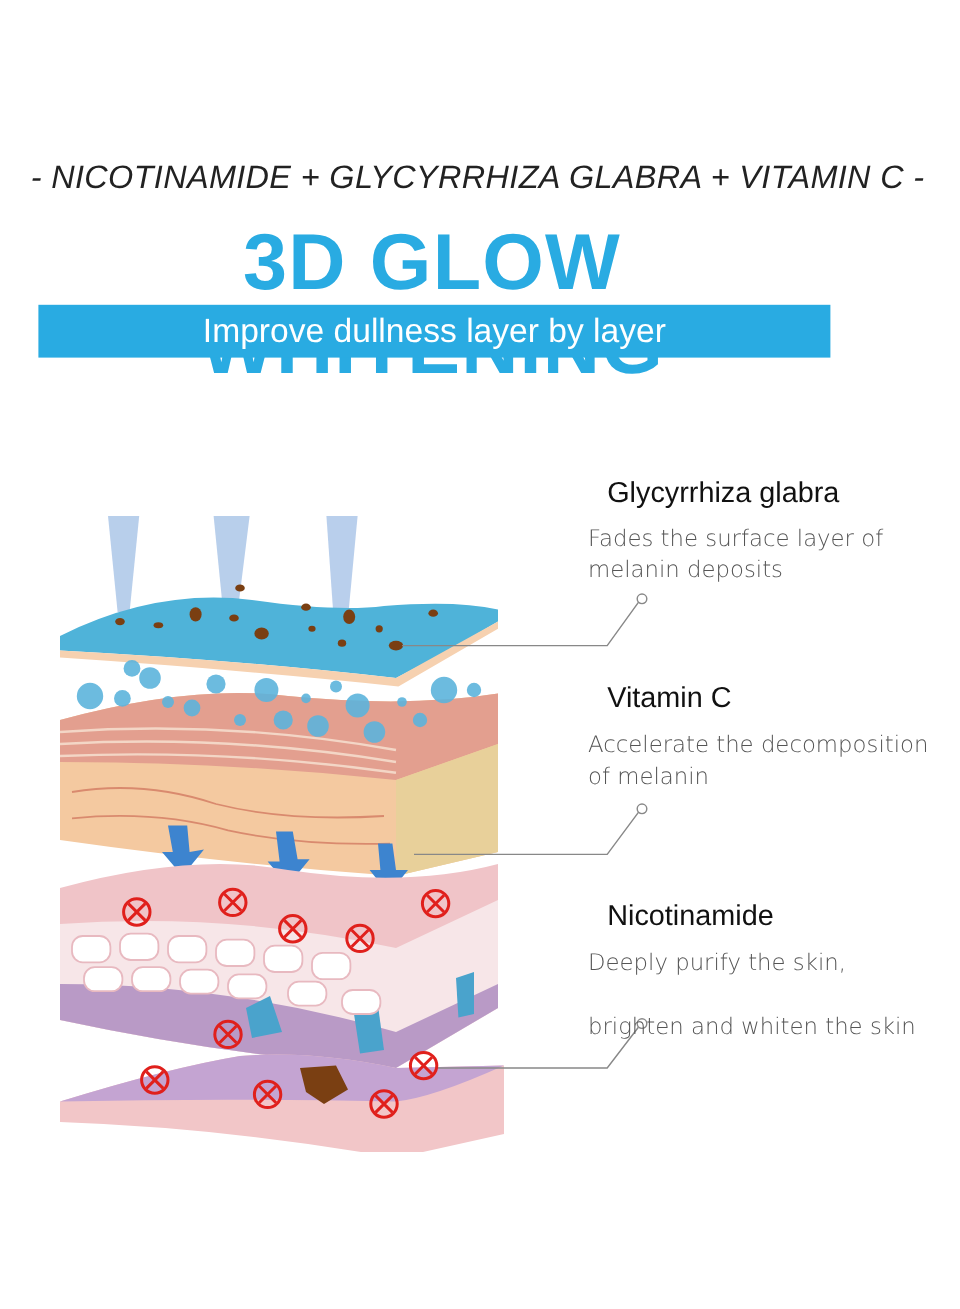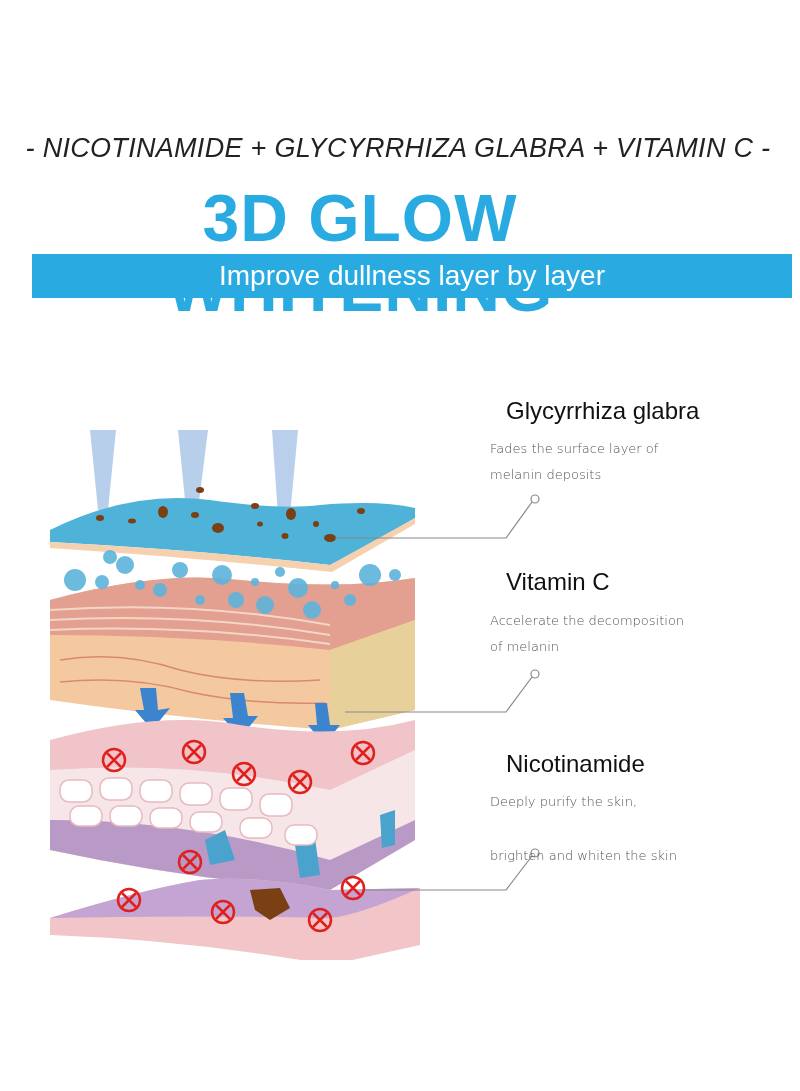--- a/index.html
+++ b/index.html
@@ -1,23 +1,23 @@
 <!DOCTYPE html>
 <html><head>
 <meta charset="utf-8">
 <style>
   html, body { margin:0; padding:0; background:#ffffff; }
   body { width:800px; height:1091px; position:relative; overflow:hidden; font-family:"DejaVu Sans", sans-serif; }
   .subtitle { position:absolute; top:133px; left:0; width:796px; text-align:center; font-family:"Liberation Sans", sans-serif; font-style:italic; font-weight:300; font-size:27px; color:#222; letter-spacing:0.3px; }
   .headline { position:absolute; top:183px; left:0; width:720px; text-align:center; font-family:"Liberation Sans", sans-serif; font-weight:bold; font-size:66px; color:#29abe2; letter-spacing:1px; line-height:70px; }
-  .banner { position:absolute; top:254px; left:32px; width:760px; height:44px; background:#29abe2; }
+  .banner { position:absolute; top:254px; left:32px; width:660px; height:44px; background:#29abe2; }
   .banner span { display:block; text-align:center; color:#fff; font-family:"Liberation Sans", sans-serif; font-size:28px; line-height:44px; }
   .illus { position:absolute; left:40px; top:420px; width:420px; height:540px; }
   .ing-title { position:absolute; left:490px; font-family:"Liberation Sans", sans-serif; font-size:24px; color:#111;margin-left:16px; }
-  .ing-desc { position:absolute; left:490px; font-family:"DejaVu Sans", sans-serif; font-size:13px; color:#555; line-height:26px; font-weight:300; }
+  .ing-desc { position:absolute; left:490px; font-family:"DejaVu Sans", sans-serif; font-size:19px; color:#555; line-height:26px; font-weight:300; }
   .lines { position:absolute; left:0; top:0; width:800px; height:1091px; pointer-events:none; }
 </style>
 </head>
 <body>
 
 <div class="subtitle">- NICOTINAMIDE + GLYCYRRHIZA GLABRA + VITAMIN C -</div>
 <div class="headline">3D GLOW WHITENING</div>
 <div class="banner">
   <span>Improve dullness layer by layer</span>
 </div>

